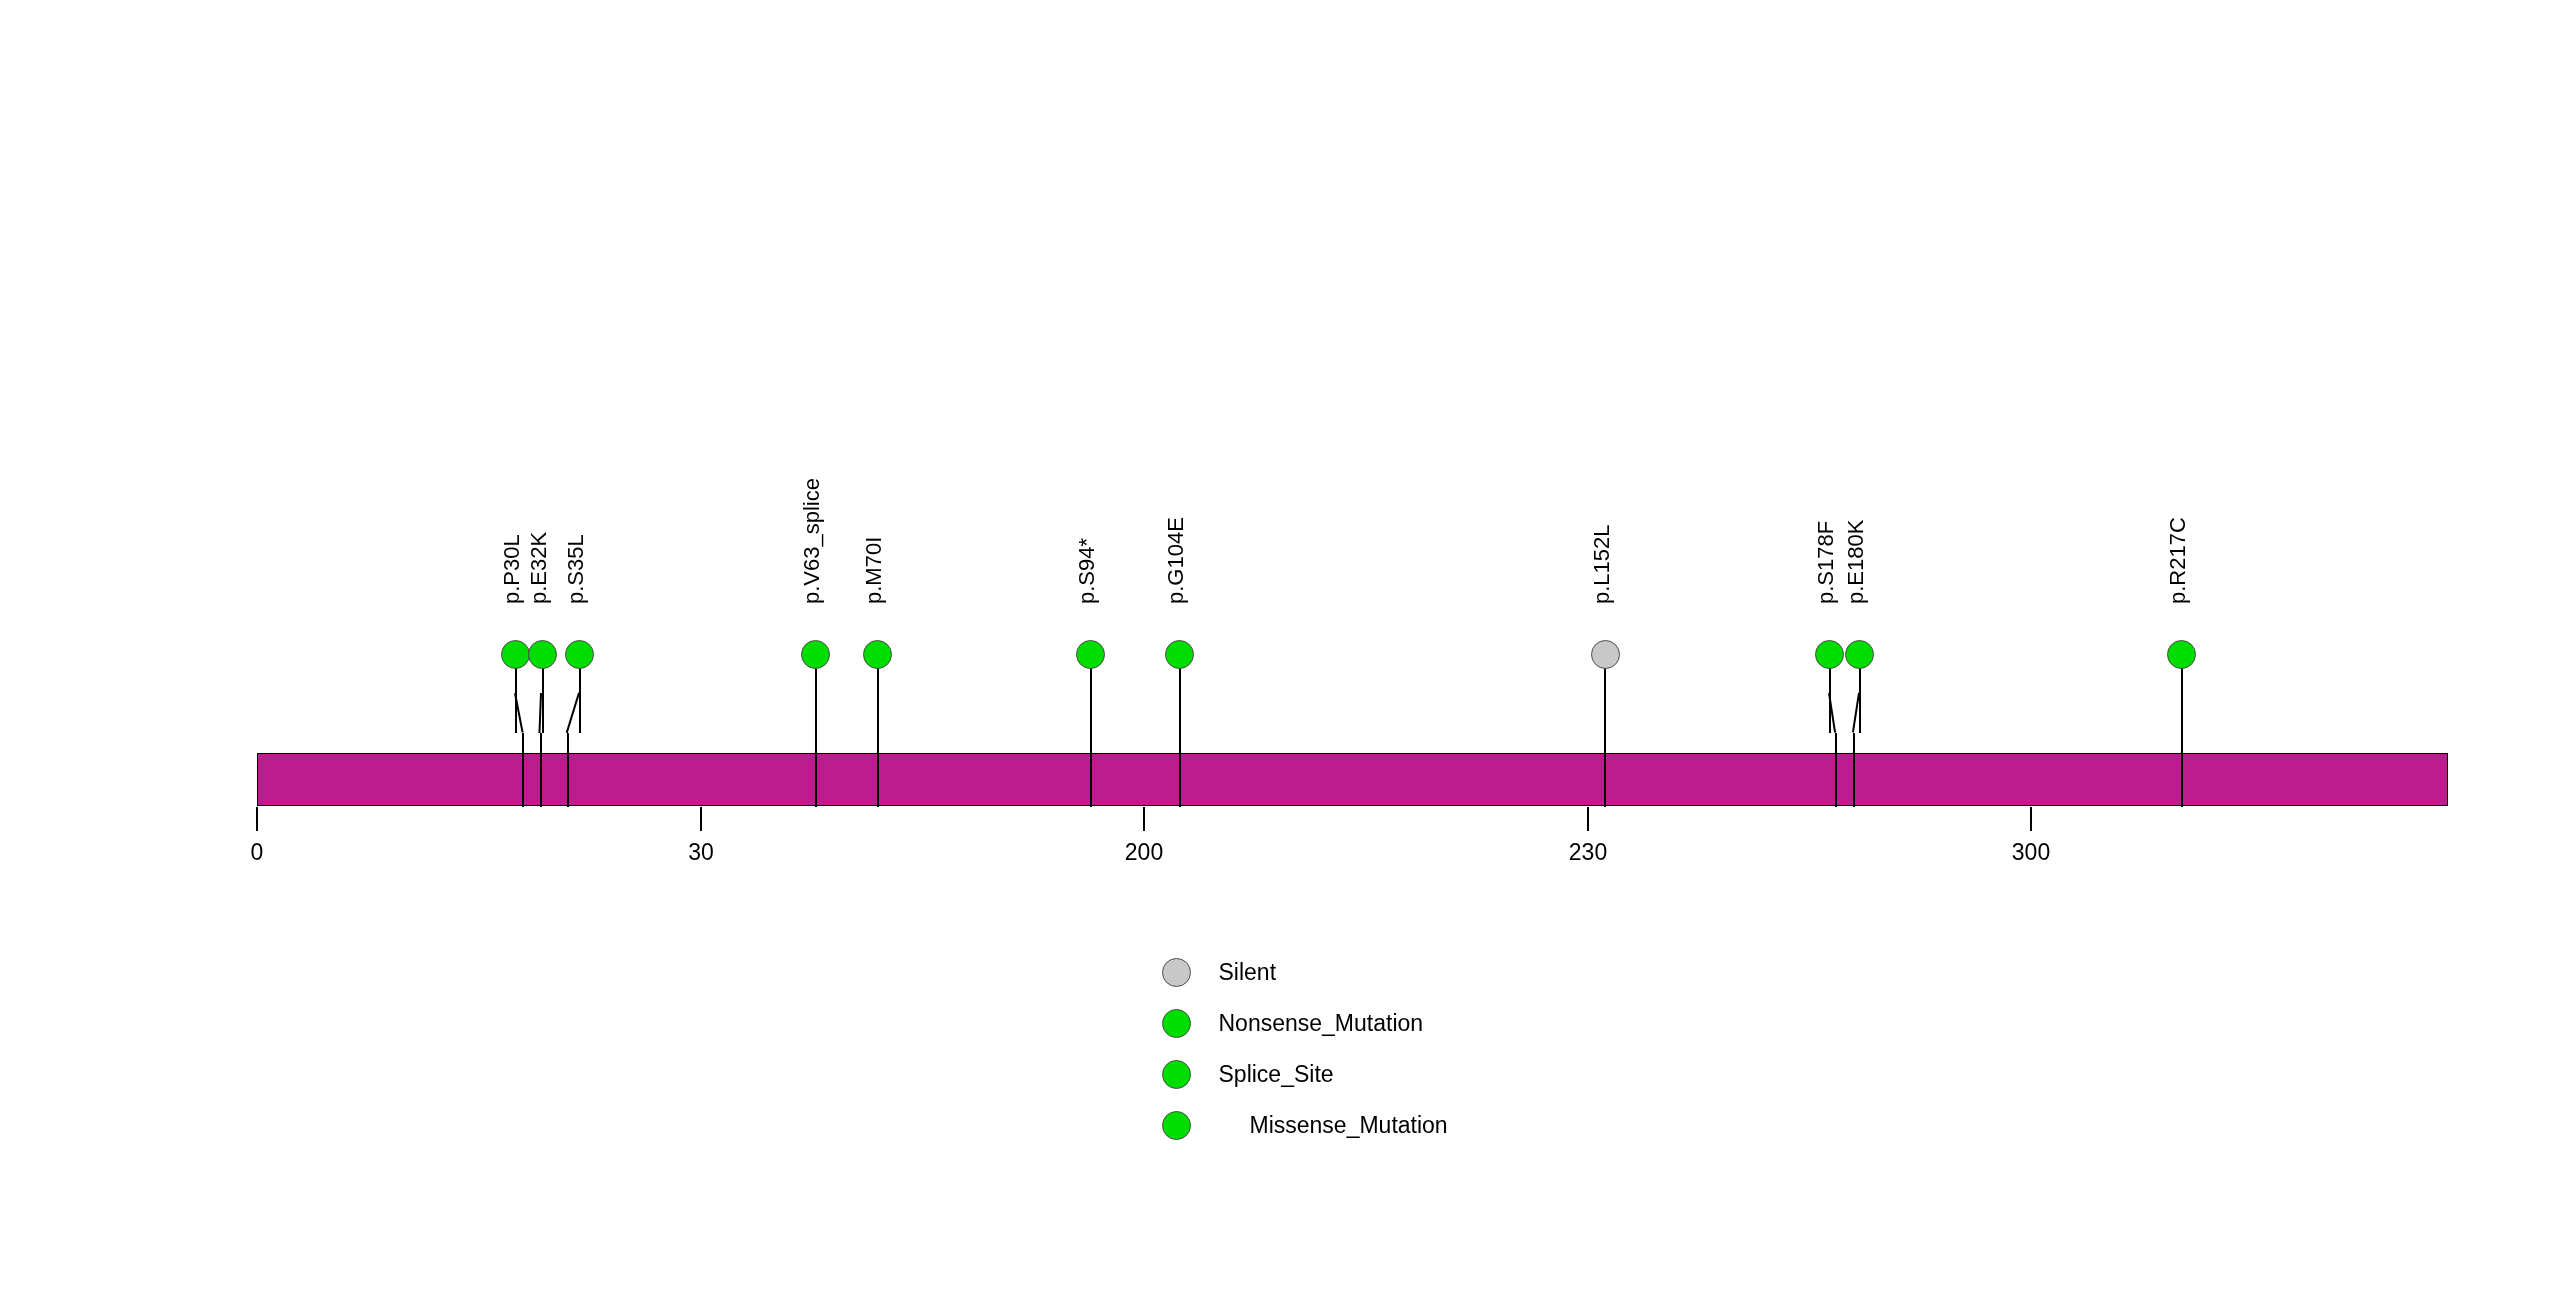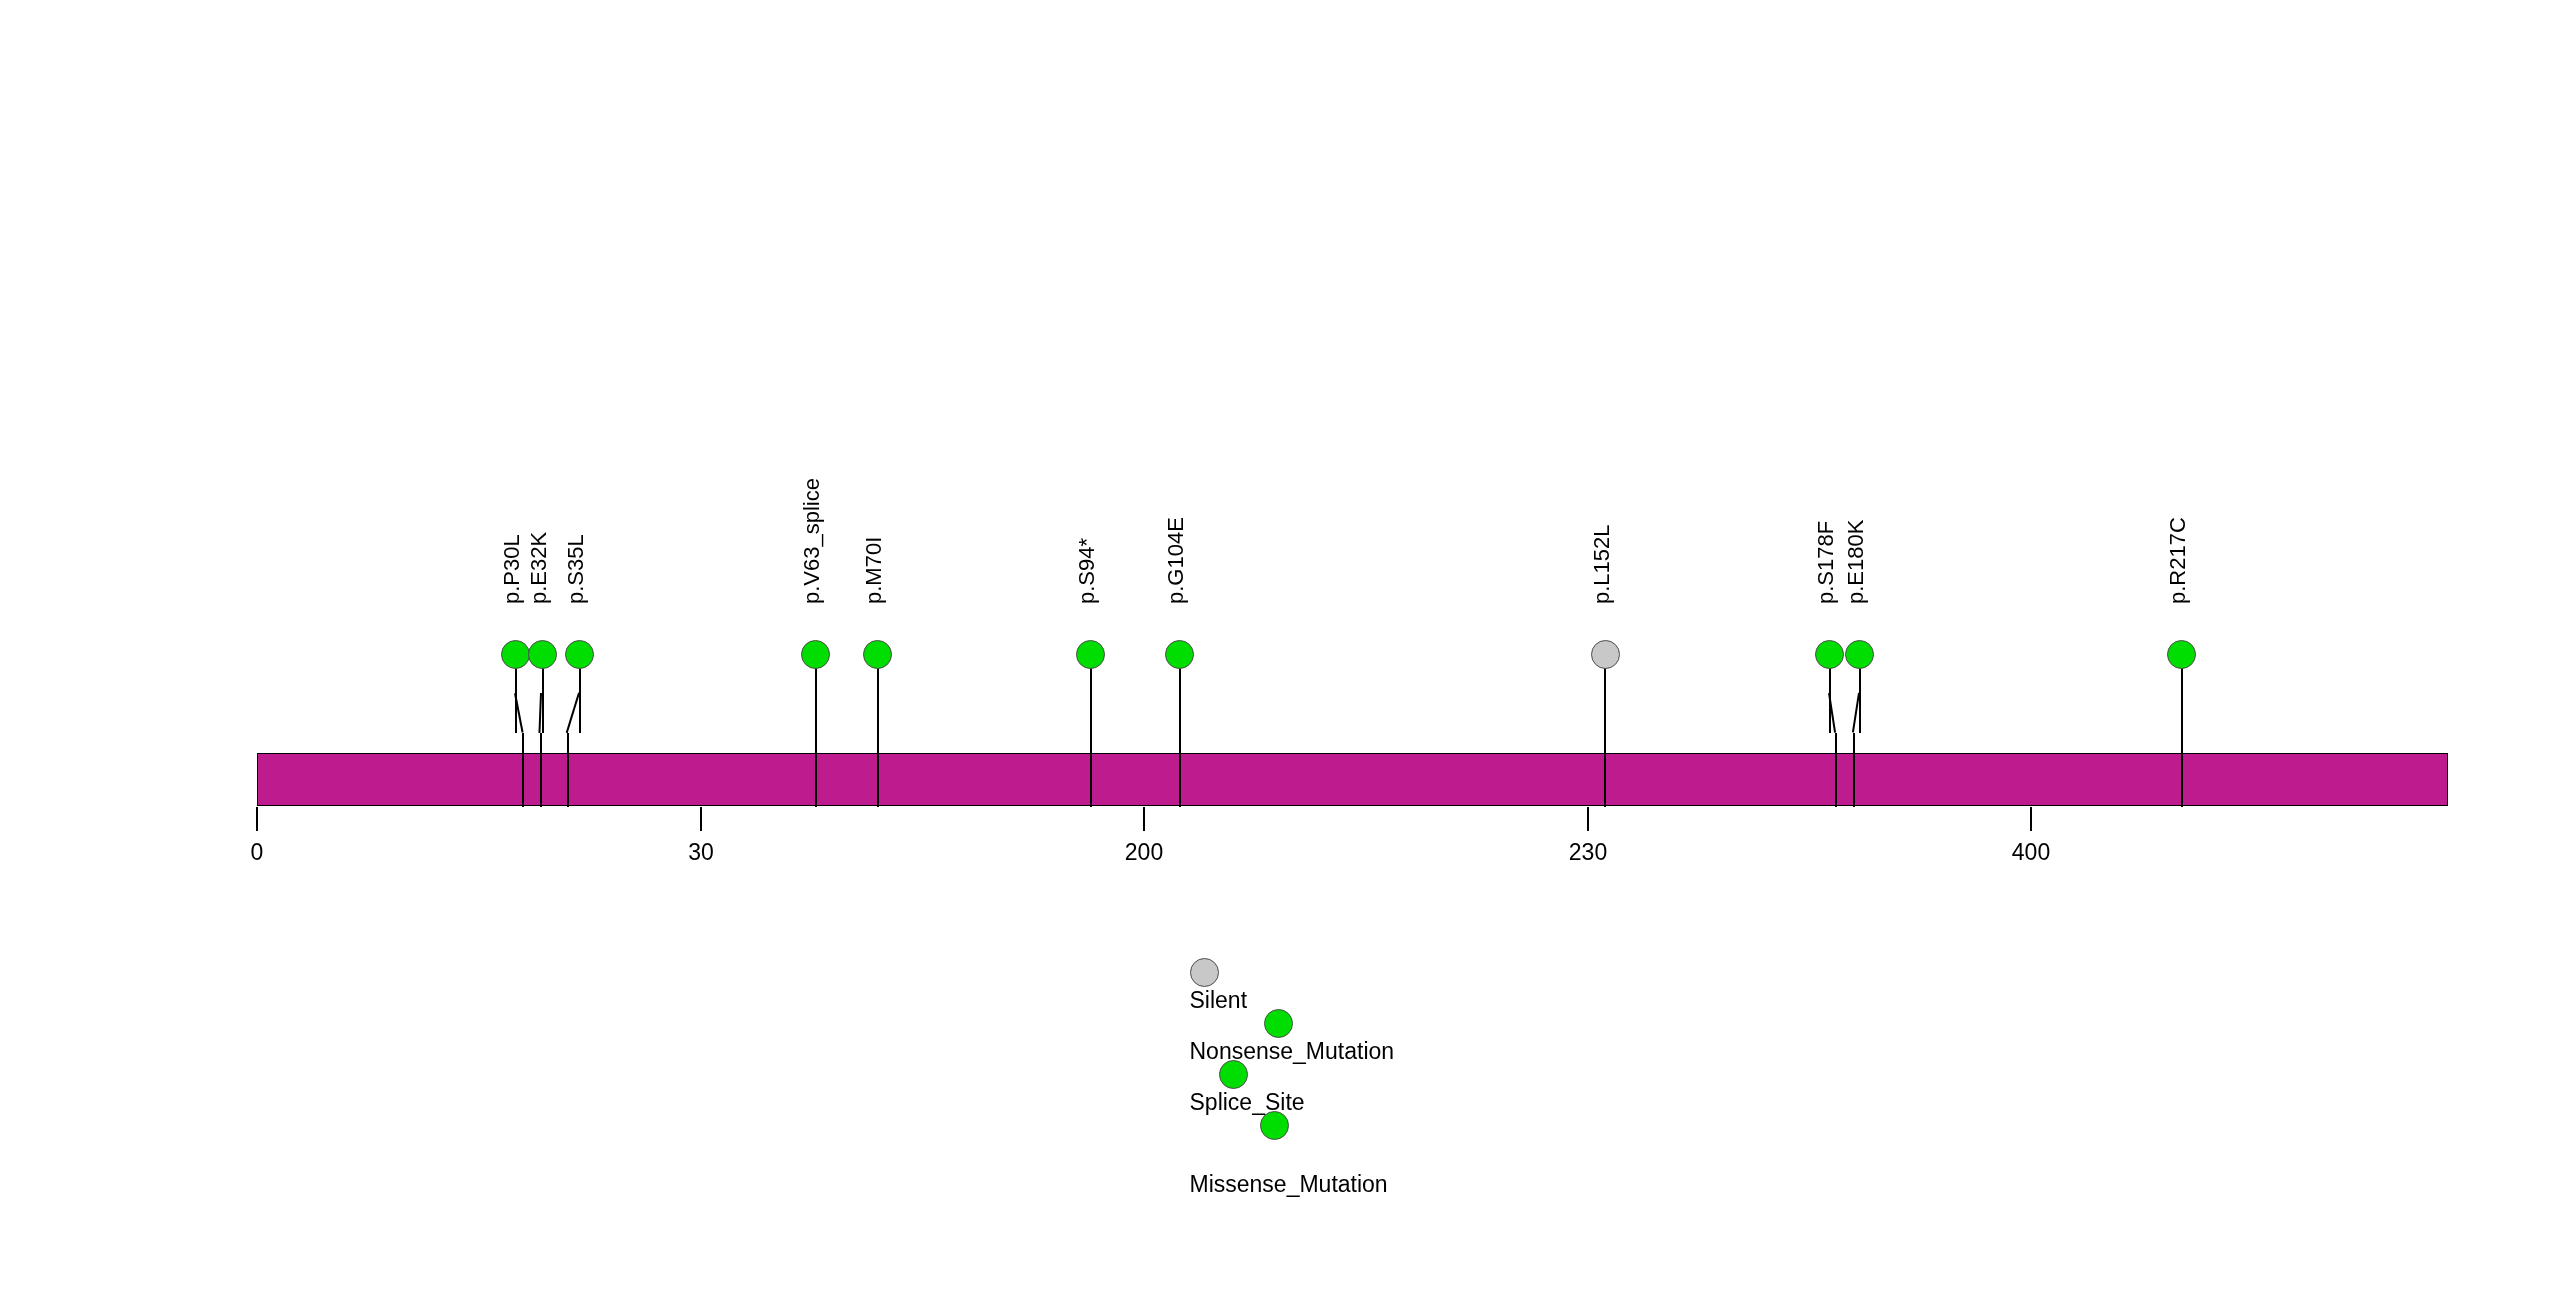--- a/index.html
+++ b/index.html
@@ -69,21 +69,20 @@
   }
 
   
   .legend {
     position: absolute;
   }
   .legend-row {
     position: absolute;
     display: flex;
     align-items: center;
-    flex-direction: column;
   }
   .legend-dot {
     box-sizing: border-box;
     width: 29px;
     height: 29px;
     border-radius: 50%;
     border: 1.5px solid #4d4d4d;
     flex: 0 0 auto;
   }
   .legend-text {
@@ -156,21 +155,21 @@
   <div id="axis-layer">
       <div class="axis-tick" style="left: 256px; top: 807px; height: 24.4px;"></div>
       <div class="axis-tick-label" style="left: 257px; top: 839px;">0</div>
       <div class="axis-tick" style="left: 700px; top: 807px; height: 24.4px;"></div>
       <div class="axis-tick-label" style="left: 701px; top: 839px;">30</div>
       <div class="axis-tick" style="left: 1143px; top: 807px; height: 24.4px;"></div>
       <div class="axis-tick-label" style="left: 1144px; top: 839px;">200</div>
       <div class="axis-tick" style="left: 1587px; top: 807px; height: 24.4px;"></div>
       <div class="axis-tick-label" style="left: 1588px; top: 839px;">230</div>
       <div class="axis-tick" style="left: 2030px; top: 807px; height: 24.4px;"></div>
-      <div class="axis-tick-label" style="left: 2031px; top: 839px;">400</div>
+      <div class="axis-tick-label" style="left: 2031px; top: 839px;">300</div>
     </div>
 
   <div class="legend" style="left:1162px; top:958px; width:534px; height:183px;">
     <div id="legend-layer">
         <div class="legend-row" style="left: 0px; top: 0px;">
           <div class="legend-dot" style="background: rgb(200, 200, 200);"></div>
           <div class="legend-text">Silent</div>
         </div>
         <div class="legend-row" style="left: 0px; top: 51px;">
           <div class="legend-dot" style="background: rgb(0, 221, 0);"></div>

